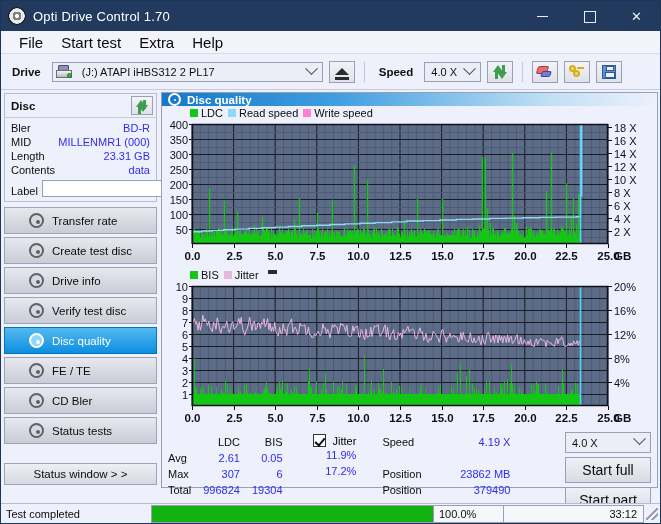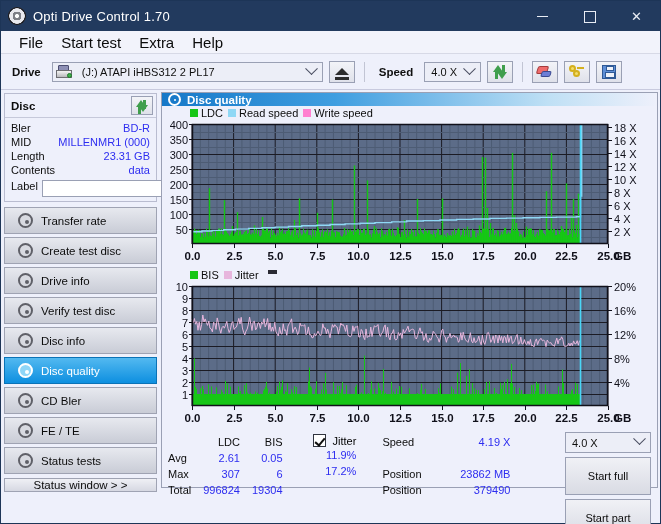--- a/index.html
+++ b/index.html
@@ -68,28 +68,28 @@
   .right{flex:1;box-sizing:border-box;padding:2px 2px 0 1px;}
 
   
   .discpanel{border:1px solid #b9bcd0;background:#eef0fb;box-sizing:border-box;}
   .disc-head{display:flex;align-items:center;justify-content:space-between;padding:2px 3px 2px 6px;border-bottom:1px solid #c6c9da;}
   .disc-head b{font-size:11.5px;color:#0c0c0c;}
   .disc-rows{padding:3px 6px 4px 6px;}
   .drow{display:flex;justify-content:space-between;line-height:14px;font-size:11px;}
   .drow .k{color:#0d0d0d;}
   .drow .v{color:#2d2df0;}
-  .labelrow{display:flex;align-items:flex-start;gap:4px;margin-top:3px;}
+  .labelrow{display:flex;align-items:flex-end;gap:4px;margin-top:3px;}
   .labelrow .k{color:#0d0d0d;font-size:11px;width:38px;}
   .lbl-input{flex:1;height:17px;border:1px solid #9aa0b4;background:#ffffff;box-sizing:border-box;}
   .cdicon{width:16px;height:16px;border-radius:50%;background:radial-gradient(circle at 50% 50%,#fbfbf2 0 18%,#8d8d74 19% 30%,#f1e98a 31% 62%,#cfc45a 63% 84%,#8a8340 85% 100%);border:1px solid #7e7c55;box-sizing:border-box;}
 
   
   .tests{margin-top:5px;display:flex;flex-direction:column;gap:3px;}
-  .tbtn-row{height:27px;background:linear-gradient(#e7e9ef,#c9ccd6);border:1px solid #9fa3b3;box-sizing:border-box;display:flex;align-items:center;padding-left:13px;gap:8px;font-size:11.5px;color:#0c0c0c;}
+  .tbtn-row{height:27px;background:linear-gradient(#e7e9ef,#c9ccd6);border:1px solid #9fa3b3;box-sizing:border-box;display:flex;align-items:center;padding-left:24px;gap:8px;font-size:11.5px;color:#0c0c0c;}
   .tbtn-row.active{background:linear-gradient(#53b9f0,#0d8fe0);border-color:#0a72b6;color:#ffffff;}
   .disc-ic{width:15px;height:15px;border-radius:50%;border:2px solid #5f6068;box-sizing:border-box;position:relative;background:#d8dae1;}
   .disc-ic:after{content:"";position:absolute;left:4.5px;top:4.5px;width:4px;height:4px;border-radius:50%;background:#5f6068;}
   .active .disc-ic{border-color:#ffffff;background:#8fd6f7;}
   .active .disc-ic:after{background:#ffffff;}
   .spacer{flex:1;}
   .statuswin{height:22px;margin:4px 0 3px 0;background:linear-gradient(#eff0f5,#d6d8e2);border:1px solid #9fa3b3;box-sizing:border-box;display:flex;align-items:center;justify-content:center;font-size:11.5px;color:#0c0c0c;}
 
   
   .panelbox{border:1px solid #9aa0b4;background:#eef0fb;box-sizing:border-box;height:100%;display:flex;flex-direction:column;}
@@ -114,21 +114,21 @@
   .jit-head{display:flex;align-items:center;gap:7px;}
   .chk{width:13px;height:13px;border:1px solid #30343f;background:#fff;box-sizing:border-box;position:relative;}
   .chk:after{content:"";position:absolute;left:3px;top:1px;width:4px;height:8px;border-right:2px solid #111;border-bottom:2px solid #111;transform:rotate(40deg);}
   .jit-val{text-align:right;color:#2d2df0;height:16px;line-height:16px;}
   .spd-grid{margin-left:26px;}
   .spd-grid .r{display:flex;height:16px;line-height:16px;gap:8px;}
   .spd-grid .r .k{width:54px;color:#0c0c0c;}
   .spd-grid .r .v{width:66px;text-align:right;color:#2d2df0;}
   .actions{position:absolute;right:6px;top:2px;display:flex;flex-direction:column;gap:4px;}
   .actions .combo{width:86px;}
-  .abtn{width:86px;height:38px;background:linear-gradient(#f0f1f6,#d9dbe4);border:1px solid #9aa0b4;box-sizing:border-box;font-size:11px;color:#0c0c0c;display:flex;align-items:center;justify-content:center;}
+  .abtn{width:86px;height:26px;background:linear-gradient(#f0f1f6,#d9dbe4);border:1px solid #9aa0b4;box-sizing:border-box;font-size:14px;color:#0c0c0c;display:flex;align-items:center;justify-content:center;}
 
   
   .statusbar{position:absolute;left:0;bottom:0;width:659px;height:20px;display:flex;align-items:center;background:#eef0fb;border-top:1px solid #b9bcd0;box-sizing:border-box;}
   .sb-text{width:145px;padding-left:5px;font-size:11px;color:#0c0c0c;}
   .sb-prog{flex:1;height:18px;border:1px solid #9aa0b4;box-sizing:border-box;background:#f6f7fb;display:flex;align-items:center;}
   .sb-bar{height:100%;background:#12b212;}
   .sb-pct{width:70px;border:1px solid #9aa0b4;border-left:none;box-sizing:border-box;height:18px;line-height:16px;padding-left:5px;font-size:11px;color:#0c0c0c;background:#f6f7fb;}
   .sb-time{width:140px;border:1px solid #9aa0b4;border-left:none;box-sizing:border-box;height:18px;line-height:16px;padding-right:6px;text-align:right;font-size:11px;color:#0c0c0c;background:#f6f7fb;}
   .grip{width:12px;height:12px;margin-left:2px;margin-right:2px;background:
      linear-gradient(135deg,transparent 45%,#9aa0b4 45%,#9aa0b4 55%,transparent 55%),
@@ -263,35 +263,31 @@
           <span>Create test disc</span>
         </div>
         <div class="tbtn-row">
           <span class="disc-ic"></span>
           <span>Drive info</span>
         </div>
         <div class="tbtn-row">
           <span class="disc-ic"></span>
           <span>Verify test disc</span>
         </div>
-        <div class="tbtn-row">
-          <span class="disc-ic"></span>
-          <span>Disc info</span>
-        </div>
         <div class="tbtn-row active">
           <span class="disc-ic"></span>
           <span>Disc quality</span>
         </div>
         <div class="tbtn-row">
           <span class="disc-ic"></span>
-          <span>CD Bler</span>
+          <span>FE / TE</span>
         </div>
         <div class="tbtn-row">
           <span class="disc-ic"></span>
-          <span>FE / TE</span>
+          <span>CD Bler</span>
         </div>
         <div class="tbtn-row">
           <span class="disc-ic"></span>
           <span>Status tests</span>
         </div>
       </div>
 
       <div class="spacer"></div>
       <div class="statuswin">Status window &gt; &gt;</div>
     </div>
@@ -1578,14 +1574,23 @@
             </div>
             <div class="abtn">Start full</div>
             <div class="abtn">Start part</div>
           </div>
         </div>
 
       </div>
     </div>
   </div>
 
+  <div class="statusbar">
+    <div class="sb-text">Test completed</div>
+    <div class="sb-prog">
+        <div class="sb-bar" id="sb-bar" style="width: 100%;"></div>
+      </div>
+    <div class="sb-pct">100.0%</div>
+    <div class="sb-time">33:12</div>
+    <div class="grip"></div>
+  </div>
 
 </div>
 
 </body></html>

